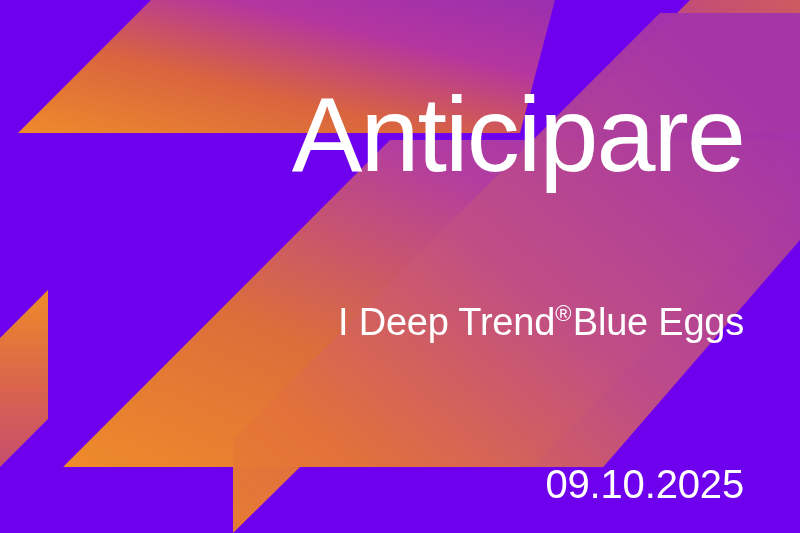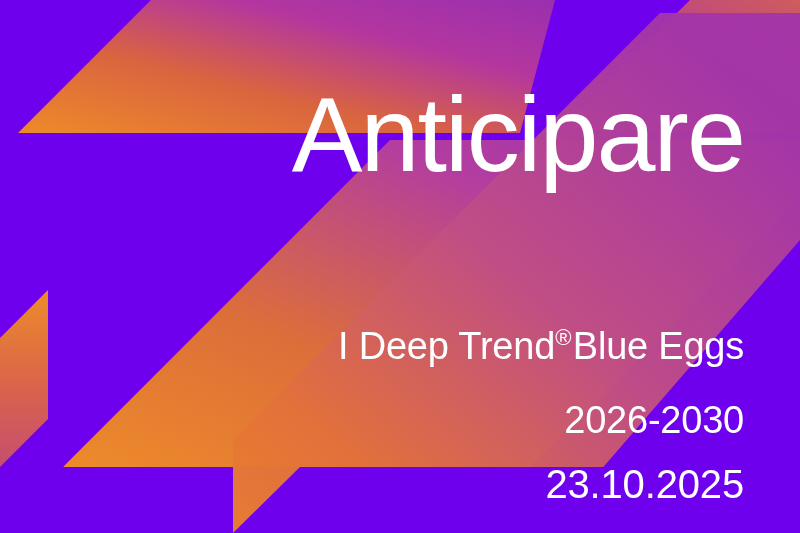--- a/index.html
+++ b/index.html
@@ -58,21 +58,20 @@
     width: 720px;
     text-align: right;
     font-size: 38px;
     line-height: 1.32;
     font-weight: 400;
     letter-spacing: -0.006em;
     white-space: nowrap;
   }
   .subtitle-line {
     display: block;
-    margin-top: 24px;
   }
   .reg {
     font-size: 0.58em;
     vertical-align: 0.62em;
     letter-spacing: 0;
     margin: 0 0.06em 0 0.01em;
   }
 
   .event-date {
     position: absolute;
@@ -155,19 +154,18 @@
   </svg>
 
   <div class="text-layer">
 
     <h1 class="headline">
       <span class="headline-line">Anticipare</span>
     </h1>
 
     <div class="subtitle">
       <span class="subtitle-line"><span>I Deep Trend</span><span class="reg">®</span><span>Blue Eggs</span></span>
-      <span class="subtitle-line">2026-2030</span>
     </div>
 
-    <div class="event-date">23.10.2025</div>
+    <div class="event-date">09.10.2025</div>
 
   </div>
 </div>
 
 </body></html>

